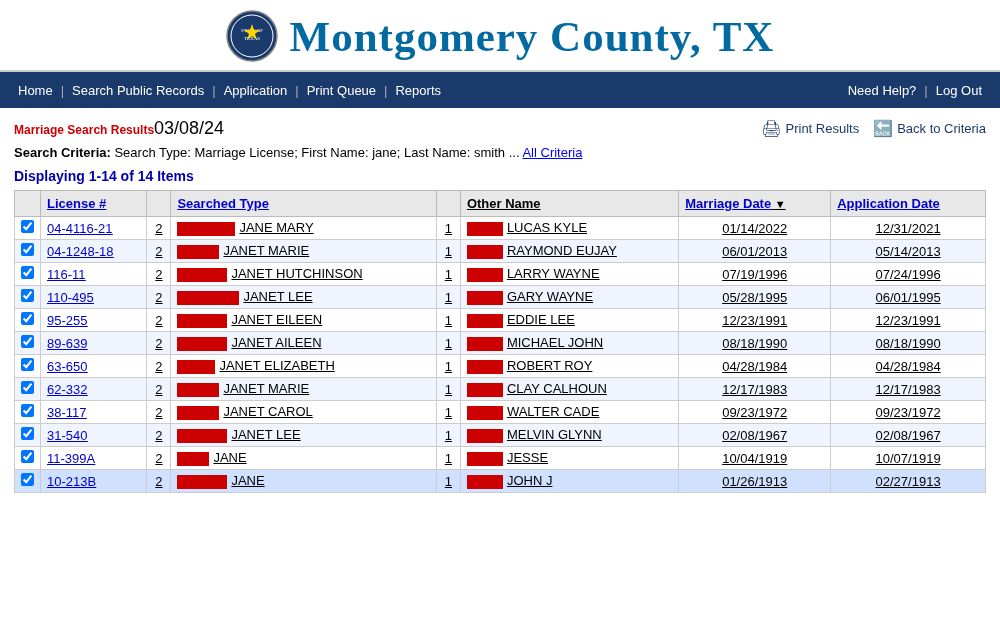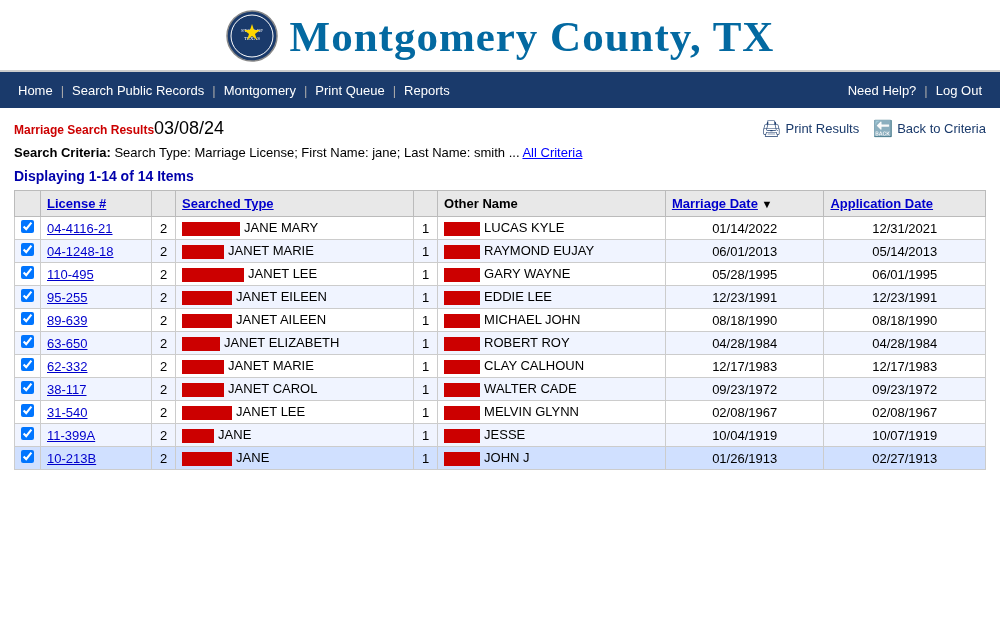--- a/index.html
+++ b/index.html
@@ -115,20 +115,21 @@
       font-size: 14px;
       font-weight: bold;
       color: #00a;
       margin-bottom: 6px;
     }
 
     
     table {
       width: 100%;
       border-collapse: collapse;
+      text-decoration: underline;
     }
     thead tr {
       background: #e8e8e8;
     }
     thead th {
       border: 1px solid #bbb;
       padding: 5px 6px;
       text-align: left;
       font-weight: bold;
       font-size: 13px;
@@ -208,21 +209,21 @@
   </svg>
   <div class="county-title">Montgomery County, TX</div>
 </div>
 
 <nav class="nav-bar">
   <div class="nav-left">
     <a class="nav-item">Home</a>
     <span class="nav-sep">|</span>
     <a class="nav-item">Search Public Records</a>
     <span class="nav-sep">|</span>
-    <a class="nav-item">Montgomery</a>
+    <a class="nav-item">Application</a>
     <span class="nav-sep">|</span>
     <a class="nav-item">Print Queue</a>
     <span class="nav-sep">|</span>
     <a class="nav-item">Reports</a>
   </div>
   <div class="nav-right">
     <a class="nav-item">Need Help?</a>
     <span class="nav-sep">|</span>
     <a class="nav-item">Log Out</a>
   </div>
@@ -283,20 +284,30 @@
           <td><a class="license-link">04-1248-18</a></td>
           <td class="num-cell">2</td>
           <td class="name-cell"><span class="redacted-bar" style="width: 42px;"></span>JANET MARIE</td>
           <td class="num-cell">1</td>
           <td class="other-name-cell"><span class="redacted-bar" style="width: 36px;"></span>RAYMOND EUJAY</td>
           <td class="date-cell">06/01/2013</td>
           <td class="date-cell">05/14/2013</td>
         </tr>
         <tr>
           <td class="cb-cell"><input type="checkbox" checked="" style=""></td>
+          <td><a class="license-link">116-11</a></td>
+          <td class="num-cell">2</td>
+          <td class="name-cell"><span class="redacted-bar" style="width: 50px;"></span>JANET HUTCHINSON</td>
+          <td class="num-cell">1</td>
+          <td class="other-name-cell"><span class="redacted-bar" style="width: 36px;"></span>LARRY WAYNE</td>
+          <td class="date-cell">07/19/1996</td>
+          <td class="date-cell">07/24/1996</td>
+        </tr>
+        <tr>
+          <td class="cb-cell"><input type="checkbox" checked="" style=""></td>
           <td><a class="license-link">110-495</a></td>
           <td class="num-cell">2</td>
           <td class="name-cell"><span class="redacted-bar" style="width: 62px;"></span>JANET LEE</td>
           <td class="num-cell">1</td>
           <td class="other-name-cell"><span class="redacted-bar" style="width: 36px;"></span>GARY WAYNE</td>
           <td class="date-cell">05/28/1995</td>
           <td class="date-cell">06/01/1995</td>
         </tr>
         <tr>
           <td class="cb-cell"><input type="checkbox" checked="" style=""></td>

